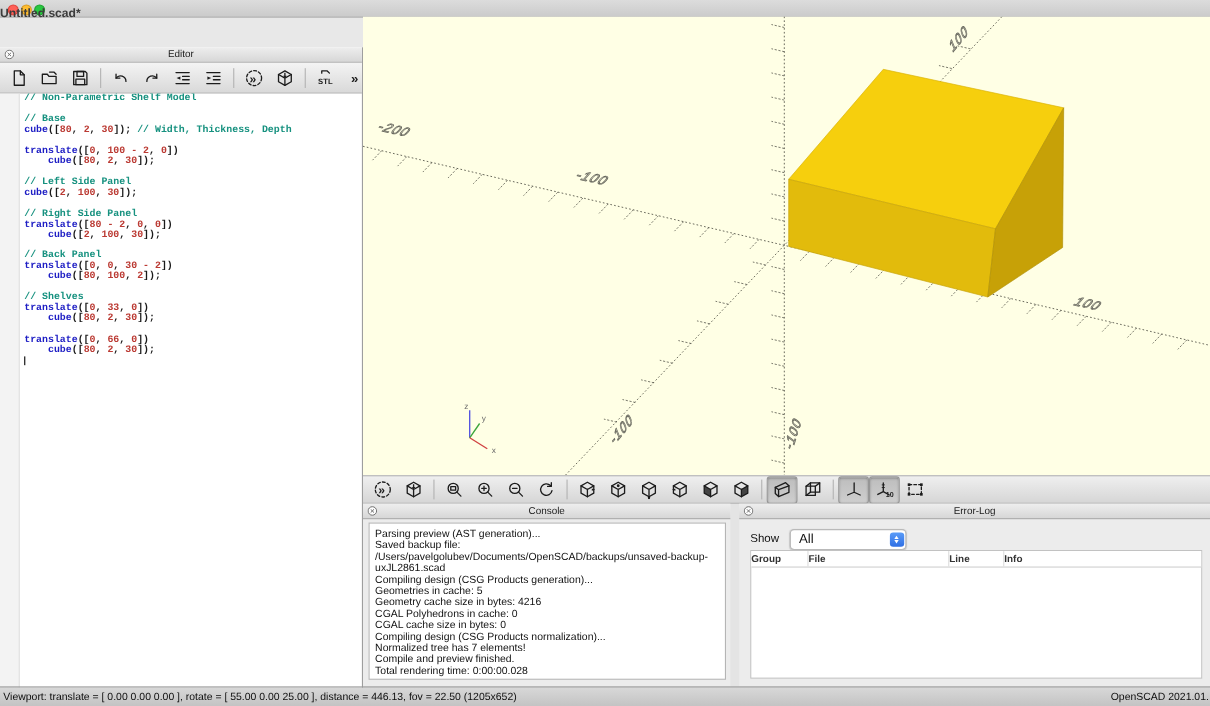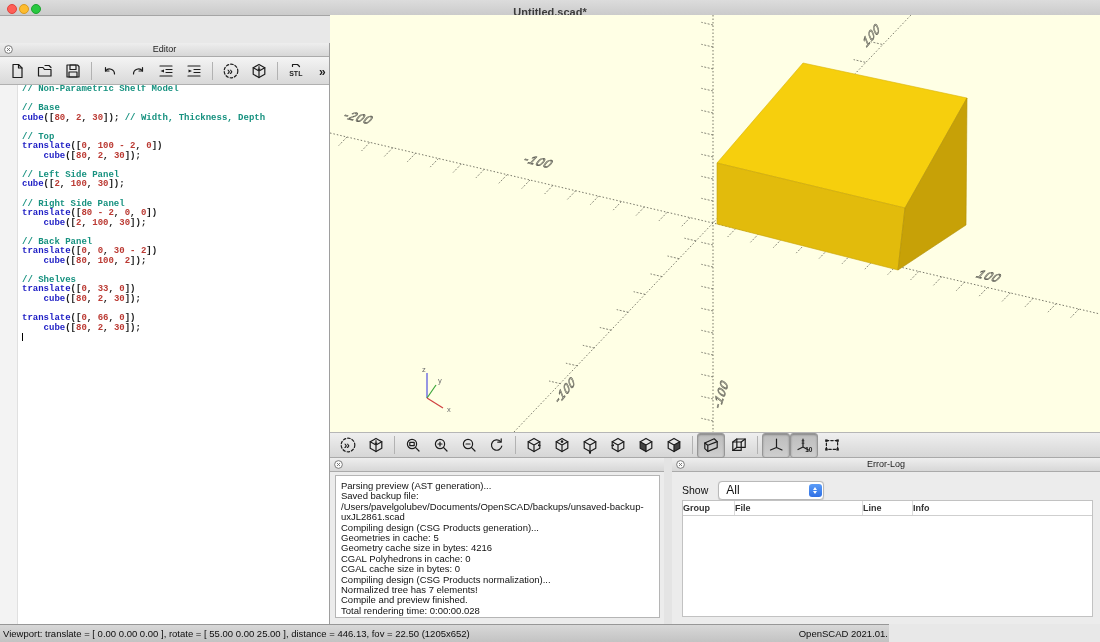--- a/index.html
+++ b/index.html
@@ -7,21 +7,21 @@
   body{width:1100px;height:642px;position:relative;overflow:hidden;
        font-family:"Liberation Sans",sans-serif;background:#e8e8e8;
        -webkit-font-smoothing:antialiased;}
   
   .titlebar{position:absolute;left:0;top:0;width:1100px;height:15px;
     background:linear-gradient(#dcdcdc,#cbcbcb);border-bottom:1px solid #a5a5a5;}
   .tl{position:absolute;top:3.5px;width:8px;height:8px;border-radius:50%;}
   .tl.red{left:7px;background:#ff5f57;border:.5px solid #e0443e;}
   .tl.yel{left:19px;background:#febc2e;border:.5px solid #d89b22;}
   .tl.grn{left:31px;background:#28c840;border:.5px solid #1da330;}
-  .wintitle{position:absolute;left:0;right:0;top:6px;text-align:center;
+  .wintitle{position:absolute;left:0;right:0;top:6px;text-align:left;
     font-size:11px;font-weight:bold;color:#3c3c3c;}
   
   .phead{height:13px;background:linear-gradient(#eeeeee,#d7d7d7);
     border-bottom:1px solid #aaa;position:relative;}
   .phead .ptitle{position:absolute;left:0;right:0;top:1px;text-align:center;
     font-size:9px;color:#222;}
   .closebtn{position:absolute;left:4px;top:2px;width:9px;height:9px;cursor:default;}
   
   .editor{position:absolute;left:0;top:15px;width:330px;height:609px;
     background:#fff;border-right:1px solid #9e9e9e;box-sizing:border-box;margin-top:28px;}
@@ -75,21 +75,21 @@
     border-bottom:3px solid #fff;}
   .chev-dn{width:0;height:0;border-left:2.5px solid transparent;border-right:2.5px solid transparent;
     border-top:3px solid #fff;}
   .errtable{position:absolute;left:10px;right:7px;top:42px;bottom:7px;background:#fff;
     border:1px solid #c2c2c2;}
   .errhead{display:flex;height:14px;border-bottom:1px solid #cfcfcf;background:#fff;}
   .errhead .col{font-size:9px;font-weight:bold;color:#333;text-align:left;
     line-height:14px;border-right:1px solid #dcdcdc;box-sizing:border-box;}
   .errhead .col:last-child{border-right:none;}
   
-  .statusbar{position:absolute;left:0;top:624px;width:889px;height:18px;
+  .statusbar{position:absolute;left:0;top:624px;width:1100px;height:18px;
     background:linear-gradient(#d8d8d8,#c3c3c3);border-top:1px solid #979797;
     font-size:9.5px;color:#0d0d0d;box-sizing:border-box;}
   .statusbar .sleft{position:absolute;left:3px;top:3px;white-space:nowrap;}
   .statusbar .sright{position:absolute;right:1px;top:3px;white-space:nowrap;}
 </style>
 </head>
 <body>
 
 <div class="titlebar">
   <div class="tl red"></div>
@@ -180,21 +180,20 @@
       </div>
     </div>
   <div class="codearea">
     <div class="gutter"></div>
     <div id="code-lines">
         <div class="cl"><span class="ln">1</span><span class="ct"><span class="tok-cm">// Non-Parametric Shelf Model</span></span></div>
         <div class="cl"><span class="ln">2</span><span class="ct"></span></div>
         <div class="cl"><span class="ln">3</span><span class="ct"><span class="tok-cm">// Base</span></span></div>
         <div class="cl"><span class="ln">4</span><span class="ct"><span class="tok-kw">cube</span><span class="tok-p">([</span><span class="tok-num">80</span><span class="tok-p">, </span><span class="tok-num">2</span><span class="tok-p">, </span><span class="tok-num">30</span><span class="tok-p">]); </span><span class="tok-cm">// Width, Thickness, Depth</span></span></div>
         <div class="cl"><span class="ln">5</span><span class="ct"></span></div>
-        <div class="cl"><span class="ln">6</span><span class="ct"><span class="tok-cm">// Top</span></span></div>
         <div class="cl"><span class="ln">7</span><span class="ct"><span class="tok-kw">translate</span><span class="tok-p">([</span><span class="tok-num">0</span><span class="tok-p">, </span><span class="tok-num">100</span><span class="tok-p"> </span><span class="tok-op">-</span><span class="tok-p"> </span><span class="tok-num">2</span><span class="tok-p">, </span><span class="tok-num">0</span><span class="tok-p">])</span></span></div>
         <div class="cl"><span class="ln">8</span><span class="ct"><span class="tok-p">    </span><span class="tok-kw">cube</span><span class="tok-p">([</span><span class="tok-num">80</span><span class="tok-p">, </span><span class="tok-num">2</span><span class="tok-p">, </span><span class="tok-num">30</span><span class="tok-p">]);</span></span></div>
         <div class="cl"><span class="ln">9</span><span class="ct"></span></div>
         <div class="cl"><span class="ln">10</span><span class="ct"><span class="tok-cm">// Left Side Panel</span></span></div>
         <div class="cl"><span class="ln">11</span><span class="ct"><span class="tok-kw">cube</span><span class="tok-p">([</span><span class="tok-num">2</span><span class="tok-p">, </span><span class="tok-num">100</span><span class="tok-p">, </span><span class="tok-num">30</span><span class="tok-p">]);</span></span></div>
         <div class="cl"><span class="ln">12</span><span class="ct"></span></div>
         <div class="cl"><span class="ln">13</span><span class="ct"><span class="tok-cm">// Right Side Panel</span></span></div>
         <div class="cl"><span class="ln">14</span><span class="ct"><span class="tok-kw">translate</span><span class="tok-p">([</span><span class="tok-num">80</span><span class="tok-p"> </span><span class="tok-op">-</span><span class="tok-p"> </span><span class="tok-num">2</span><span class="tok-p">, </span><span class="tok-num">0</span><span class="tok-p">, </span><span class="tok-num">0</span><span class="tok-p">])</span></span></div>
         <div class="cl"><span class="ln">15</span><span class="ct"><span class="tok-p">    </span><span class="tok-kw">cube</span><span class="tok-p">([</span><span class="tok-num">2</span><span class="tok-p">, </span><span class="tok-num">100</span><span class="tok-p">, </span><span class="tok-num">30</span><span class="tok-p">]);</span></span></div>
         <div class="cl"><span class="ln">16</span><span class="ct"></span></div>
@@ -450,20 +449,21 @@
     </div>
   </div>
 
 <div class="bottomarea">
   <div class="console">
     <div class="phead">
       <svg class="closebtn" viewBox="0 0 10 10">
         <circle cx="5" cy="5" r="4.3" fill="#fdfdfd" stroke="#6f6f6f" stroke-width="1"></circle>
         <path d="M3.3 3.3L6.7 6.7M6.7 3.3L3.3 6.7" stroke="#6f6f6f" stroke-width="1"></path>
       </svg>
+      <div class="ptitle">Console</div>
     </div>
     <div class="console-body" id="console-body">
         <div>Parsing preview (AST generation)...</div>
         <div>Saved backup file: /Users/pavelgolubev/Documents/OpenSCAD/backups/unsaved-backup-uxJL2861.scad</div>
         <div>Compiling design (CSG Products generation)...</div>
         <div>Geometries in cache: 5</div>
         <div>Geometry cache size in bytes: 4216</div>
         <div>CGAL Polyhedrons in cache: 0</div>
         <div>CGAL cache size in bytes: 0</div>
         <div>Compiling design (CSG Products normalization)...</div>

